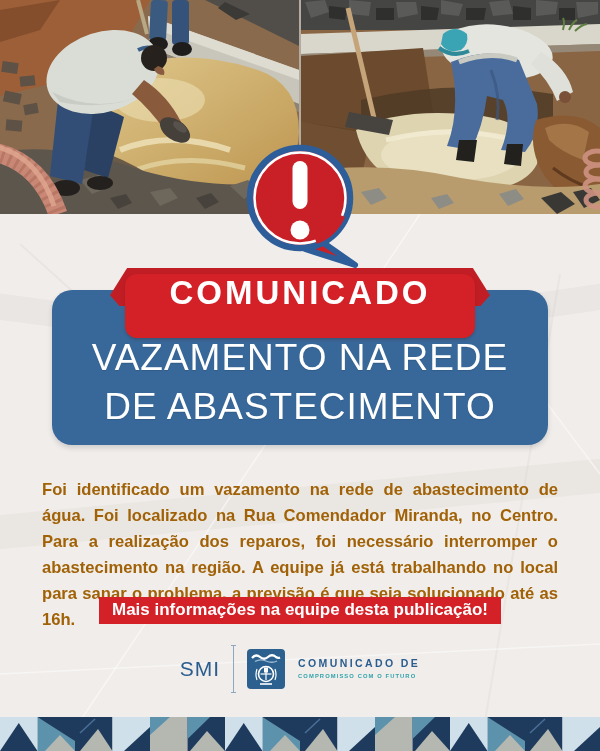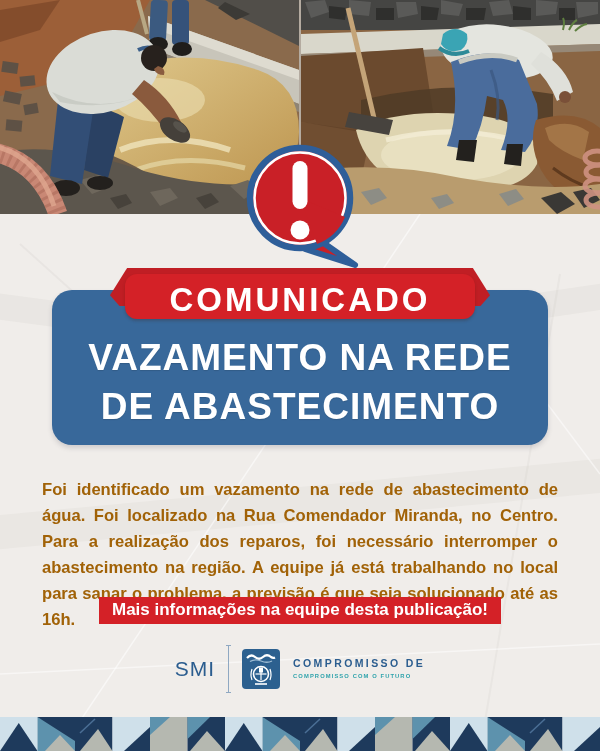--- a/index.html
+++ b/index.html
@@ -16,37 +16,37 @@
   .creases{position:absolute;top:214px;left:0;width:600px;height:537px;pointer-events:none;}
   
   .bubble{position:absolute;left:243px;top:141px;width:122px;height:130px;}
   
   .ribbon-wrap{position:absolute;top:268px;left:0;width:600px;height:64px;z-index:5;}
   .ribbon-band{
     position:absolute;left:110px;top:0;width:380px;height:38px;background:#c01e24;
     clip-path:polygon(4.5% 0%,95.5% 0%,100% 72%,97.5% 100%,2.5% 100%,0% 72%);
   }
   .ribbon-main{
-    position:absolute;left:125px;top:6px;width:350px;height:45px;background:#d42127;
-    border-radius:12px;display:flex;align-items:flex-end;justify-content:center;
+    position:absolute;left:125px;top:6px;width:350px;height:64px;background:#d42127;
+    border-radius:12px;display:flex;align-items:flex-start;justify-content:center;
     box-shadow:0 2px 3px rgba(60,30,20,.25);
   }
   .ribbon-main span{
     color:#fff;font-size:33px;font-weight:bold;letter-spacing:3px;
   }
   
   .title-panel{
     position:absolute;left:52px;top:290px;width:496px;height:155px;
     background:#38689a;border-radius:20px;z-index:4;
     display:flex;flex-direction:column;align-items:center;justify-content:flex-end;
     padding-bottom:14px;box-sizing:border-box;
     box-shadow:0 3px 5px rgba(60,60,80,.18);
   }
   .title-panel .line{
-    color:#fff;font-size:37px;font-weight:bold;letter-spacing:1px;line-height:49px;
+    color:#fff;font-size:37px;font-weight:normal;letter-spacing:1px;line-height:49px;
     text-shadow:0 1px 1px rgba(0,0,0,.12);
   }
   
   .body-text{
     position:absolute;left:42px;top:460px;width:516px;
     color:#a16207;font-size:16.6px;font-weight:bold;line-height:26px;
     text-align:justify;
   }
   
   .info-banner{
@@ -260,21 +260,21 @@
       <path d="M8 12.5 Q13 9.5 19 12 Q25 14.5 30 12" stroke="#bcd4e6" stroke-width="1.3" fill="none" opacity=".8"></path>
       <circle cx="19" cy="25" r="7.5" fill="none" stroke="#fff" stroke-width="1.6"></circle>
       <rect x="17" y="18.5" width="4" height="5" fill="#fff"></rect>
       <line x1="19" y1="21" x2="19" y2="31" stroke="#fff" stroke-width="1.2"></line>
       <line x1="13.5" y1="25" x2="24.5" y2="25" stroke="#fff" stroke-width="1.2"></line>
       <path d="M10 31 Q8 26 10 20" stroke="#fff" stroke-width="1.2" fill="none"></path>
       <path d="M28 31 Q30 26 28 20" stroke="#fff" stroke-width="1.2" fill="none"></path>
       <line x1="13" y1="35" x2="25" y2="35" stroke="#fff" stroke-width="1.6"></line>
     </svg>
     <div class="org">
-      <span class="org-prefix">COMPROMISSO DE</span>
+      <span class="org-prefix">COMUNICADO DE</span>
       <span class="org-tagline">COMPROMISSO COM O FUTURO</span>
     </div>
   </div>
 
   <svg class="quilt" viewBox="0 0 600 34" preserveAspectRatio="none" aria-hidden="true">
     <defs>
       <pattern id="quiltPat" width="225" height="34" patternUnits="userSpaceOnUse">
         <rect x="0" width="37.5" height="34" fill="#cfe0ea"></rect>
         <path d="M0 34 L18.75 6 L37.5 34 Z" fill="#1e3a5c"></path>
         <rect x="37.5" width="37.5" height="34" fill="#5d92ad"></rect>

